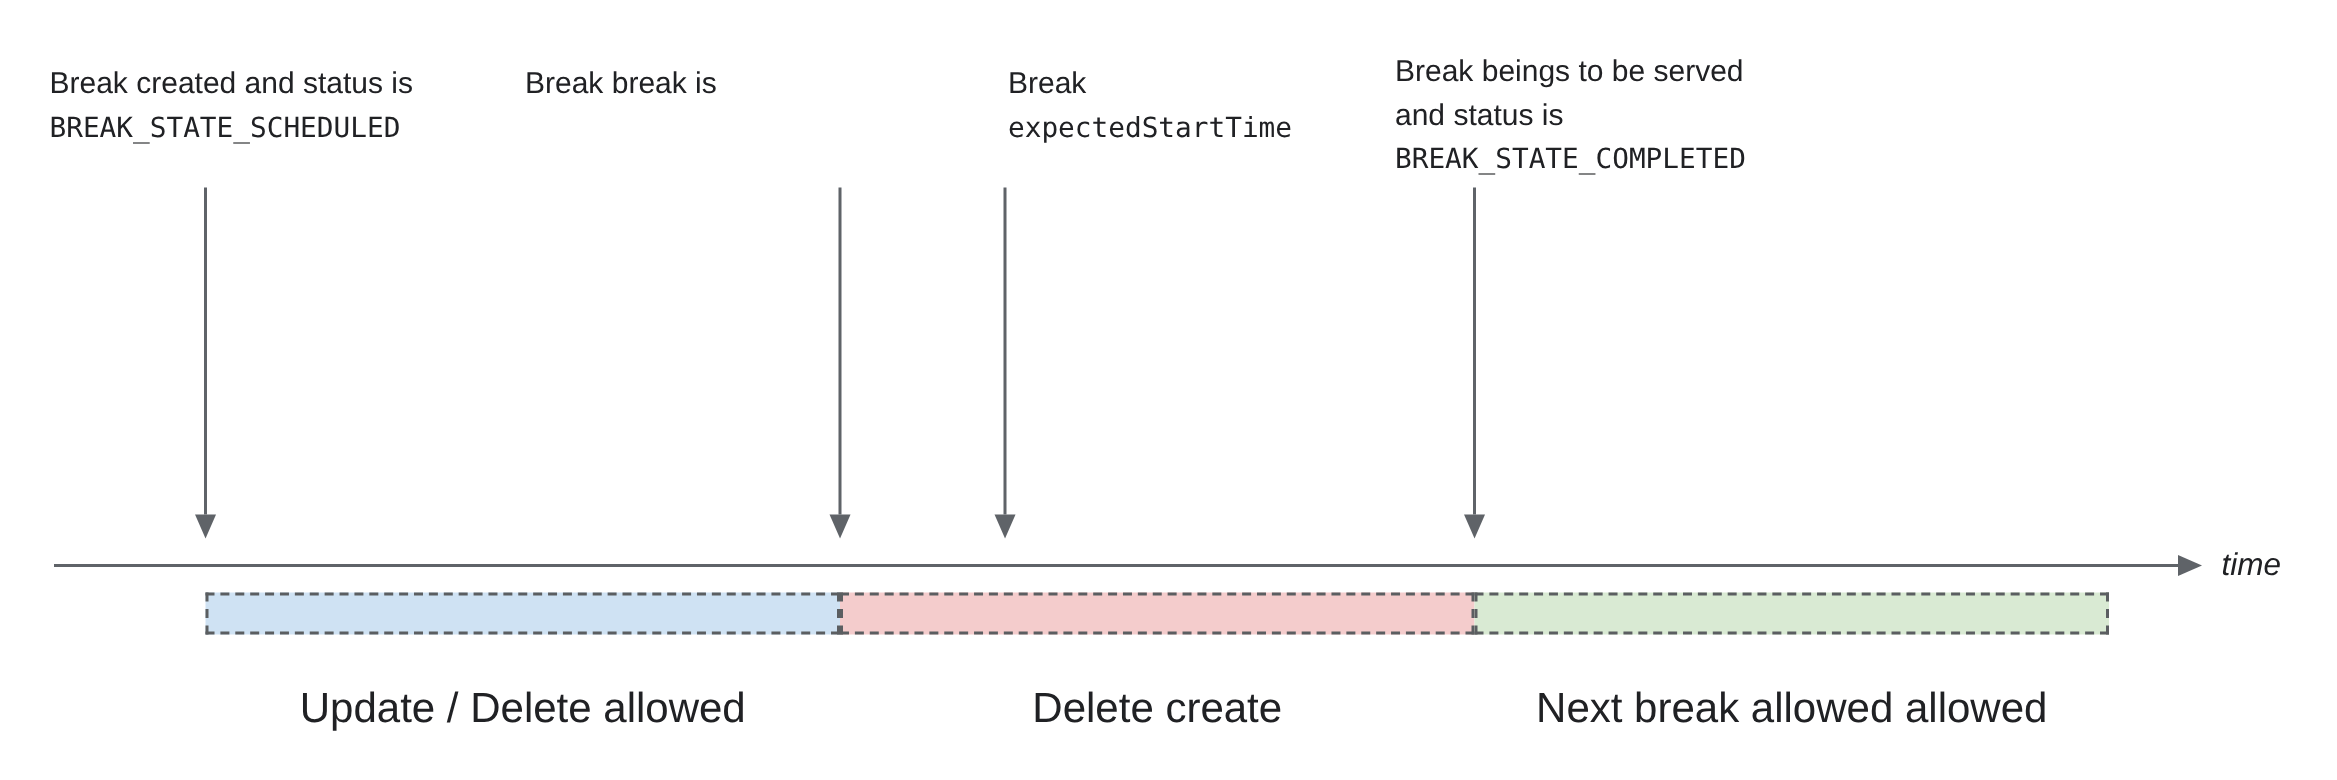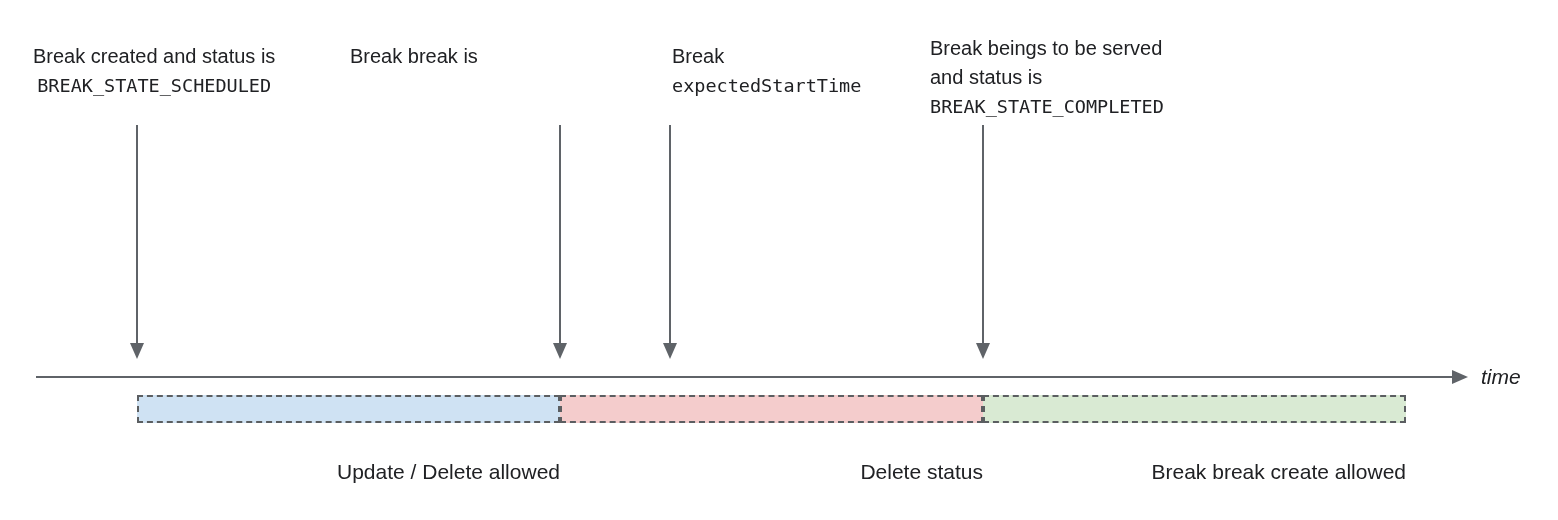--- a/index.html
+++ b/index.html
@@ -23,21 +23,20 @@
   .annotation {
     position: absolute;
     font-size: 20px;
     line-height: 29px;
     white-space: nowrap;
   }
   .annotation .code {
     font-family: "DejaVu Sans Mono", "Liberation Mono", monospace;
     font-size: 18.5px;
     letter-spacing: 0px;
-    text-align: center;
   }
   
   .v-arrow {
     position: absolute;
     top: 125px;
     width: 2px;
     height: 218px;
     background: #5f6368;
   }
   .v-arrow .head {
@@ -85,23 +84,23 @@
     box-sizing: border-box;
     border: 2px dashed #5b5e61;
   }
   .seg-1 { left: 137px; width: 423px; }
   .seg-2 { left: 560px; width: 423px; }
   .seg-3 { left: 983px; width: 423px; }
   
   .segment-label {
     position: absolute;
     top: 459px;
-    font-size: 21px;
+    font-size: 28px;
     line-height: 25px;
-    text-align: right;
+    text-align: center;
   }
   .lbl-1 { left: 137px; width: 423px; }
   .lbl-2 { left: 560px; width: 423px; }
   .lbl-3 { left: 983px; width: 423px; }
   
   .arrow-1 { left: 136px; }
   .arrow-2 { left: 559px; }
   .arrow-3 { left: 669px; }
   .arrow-4 { left: 982px; }
   
@@ -150,16 +149,16 @@
 
   <div class="axis-line"></div>
   <div class="axis-head"></div>
   <div class="axis-label">time</div>
 
   <div class="segment seg-1" style="background-color: rgb(207, 226, 243);"></div>
   <div class="segment seg-2" style="background-color: rgb(244, 204, 204);"></div>
   <div class="segment seg-3" style="background-color: rgb(217, 234, 211);"></div>
 
   <div class="segment-label lbl-1">Update / Delete allowed</div>
-  <div class="segment-label lbl-2">Delete status</div>
-  <div class="segment-label lbl-3">Break break create allowed</div>
+  <div class="segment-label lbl-2">Delete create</div>
+  <div class="segment-label lbl-3">Next break allowed allowed</div>
 
 </div>
 
 </body></html>

